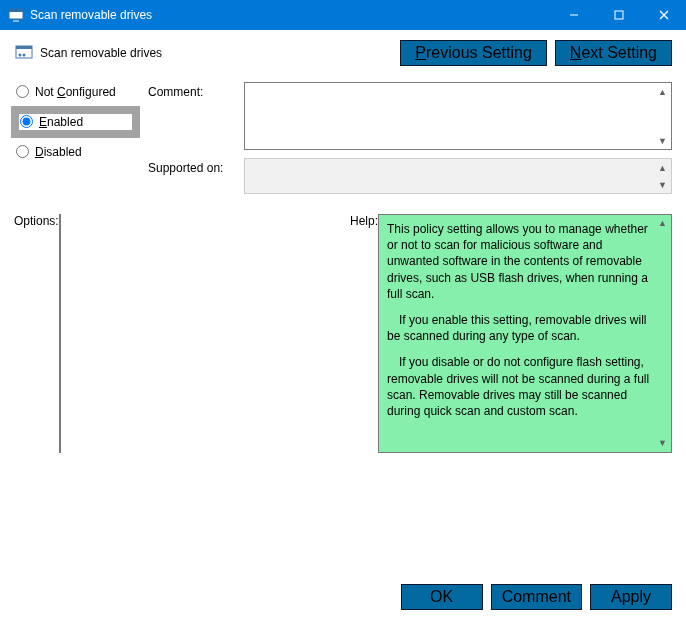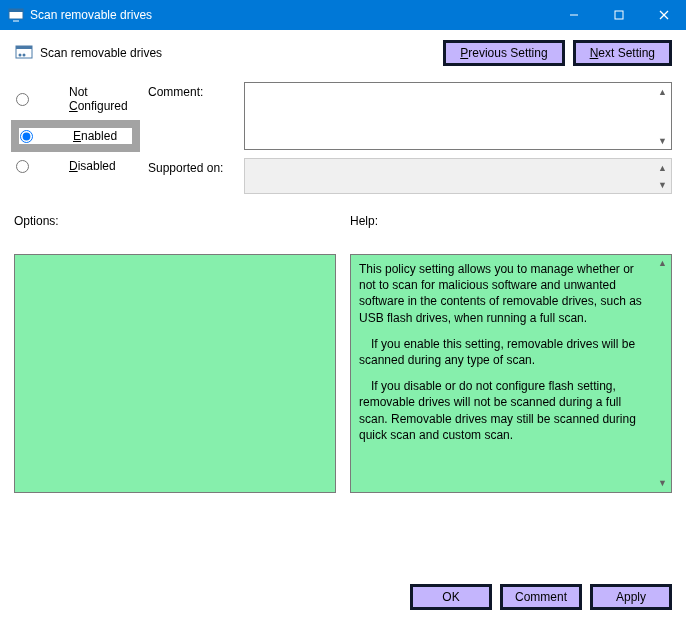--- a/index.html
+++ b/index.html
@@ -37,37 +37,36 @@
   display: flex; align-items: center;
   margin-bottom: 16px;
 }
 .top-row .app-icon-sm {
   width: 20px; height: 20px; margin-right: 6px;
   display: inline-flex; align-items: center; justify-content: center;
 }
 .top-row .policy-name { font-size: 12px; }
 .top-buttons { margin-left: auto; display: flex; gap: 8px; }
 .btn {
-  border: 3px solid #0f172a;
-  background: #c4b5fd;
-  font-size: 12px;
+  border: 1px solid #0f172a;
+  background: #0369a1;
+  font-size: 16px;
   padding: 3px 14px;
   font-family: inherit;
   min-width: 90px;
   text-align: center;
   cursor: pointer;
 }
 .btn u { text-decoration: underline; }
 .mid-row { display: flex; gap: 14px; }
 .radio-col { width: 120px; }
 .radio-opt {
-  display: flex; align-items: center;
+  display: flex; align-items: flex-start;
   padding: 3px 2px;
   margin-bottom: 4px;
-  gap: 34px;
 }
 .radio-opt input { margin-right: 6px; }
 .radio-opt label u { text-decoration: underline; }
 .enabled-highlight {
   border: 8px solid #a3a3a3;
   padding: 1px 4px 1px 1px;
   margin-left: -3px; margin-right: -6px;
 }
 .comment-col { flex: 1; }
 .field-row { display: flex; gap: 16px; margin-bottom: 8px; }
@@ -86,21 +85,21 @@
   padding: 2px 18px 2px 5px;
   color: #444;
 }
 .scroll-arrows {
   position: absolute; right: 0; top: 0; bottom: 0;
   width: 17px;
   display: flex; flex-direction: column; justify-content: space-between;
 }
 .scroll-arrow { height: 17px; display:flex;align-items:center;justify-content:center; color:#606060; font-size:9px;}
 .lower-section { display: flex; gap: 14px; margin-top: 12px; }
-.lower-col { flex: 1; display: flex; flex-direction: column; gap: 20px; }
+.lower-col { flex: 1; display: flex; flex-direction: row; }
 .lower-label { margin-bottom: 6px; }
 .options-box, .help-box {
   border: 1px solid #7a7a7a;
   background: #86efac;
   height: 239px;
   position: relative;
   font-size: 12px;
 }
 .help-box { padding: 6px 20px 6px 8px; line-height: 1.35; }
 .help-box p { margin-bottom: 10px; }

